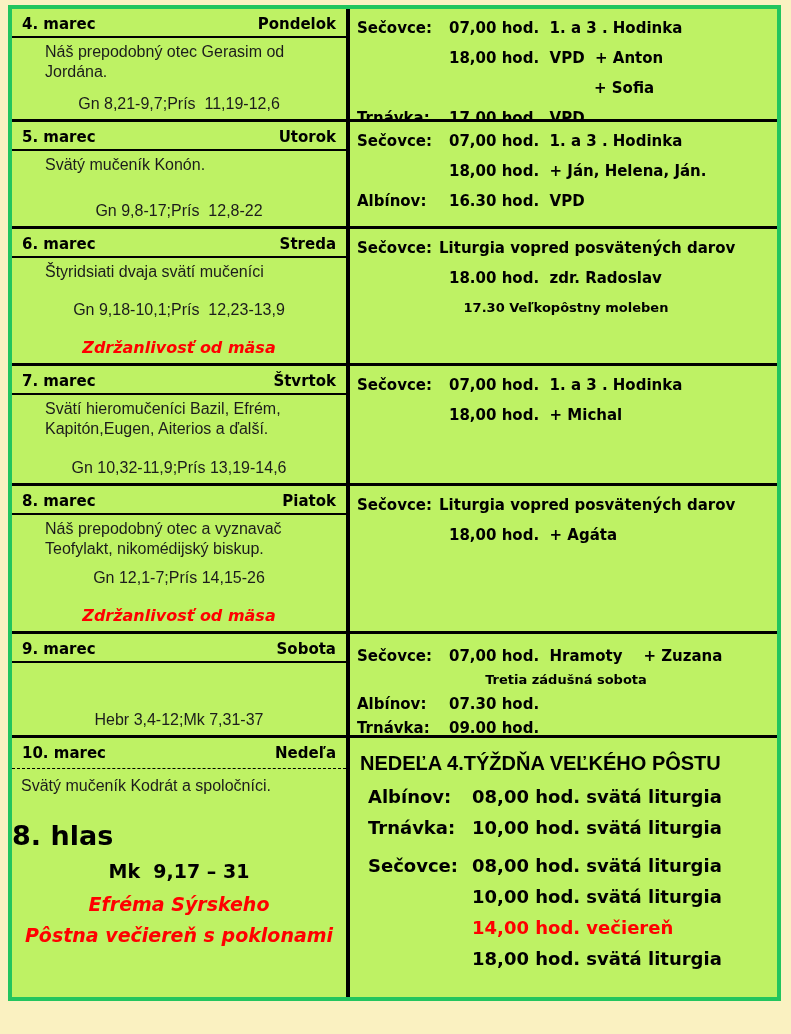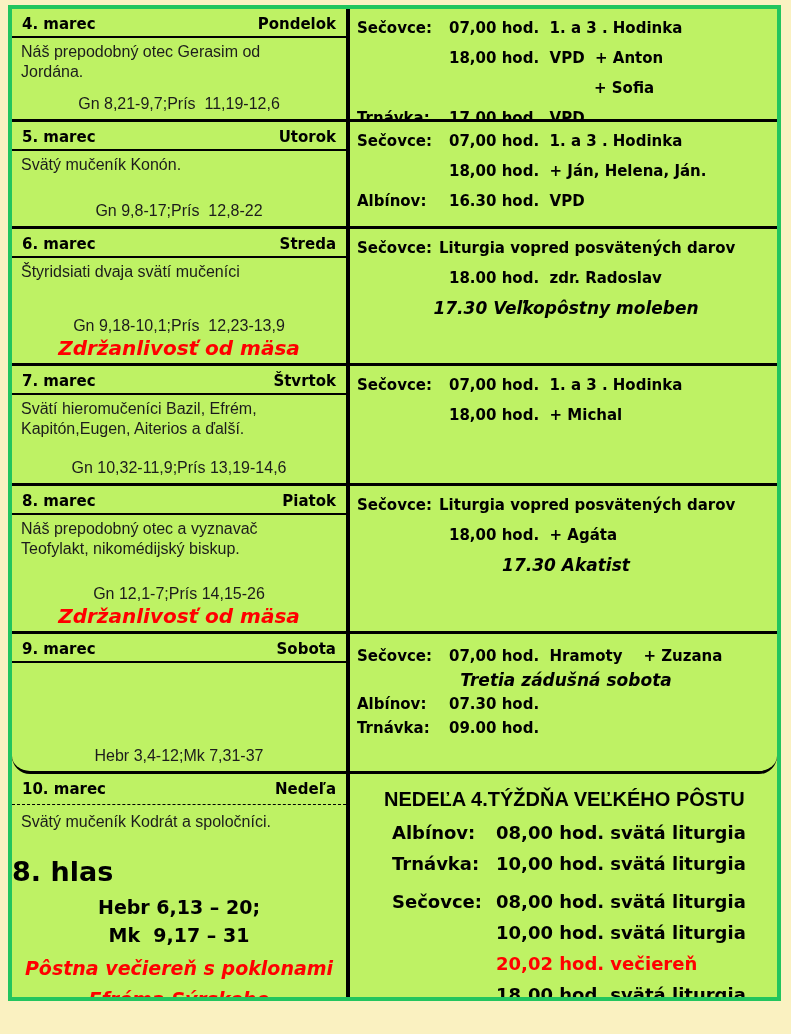--- a/index.html
+++ b/index.html
@@ -15,22 +15,22 @@
     border: 4px solid #22c55e;
     background: #bef264;
     display: flex; flex-direction: column;
   }
   .day-row { display: flex; border-bottom: 3px solid #000; overflow: hidden; }
   .sheet > .day-row:nth-child(1) { height: 113px; }
   .sheet > .day-row:nth-child(2) { height: 107px; }
   .sheet > .day-row:nth-child(3) { height: 137px; }
   .sheet > .day-row:nth-child(4) { height: 120px; }
   .sheet > .day-row:nth-child(5) { height: 148px; }
-  .sheet > .day-row:nth-child(6) { height: 140px; border-radius: 18px; }
-  .sheet > .day-row:nth-child(7) { flex: 1; border-bottom: none; gap: 24px; }
+  .sheet > .day-row:nth-child(6) { height: 104px; }
+  .sheet > .day-row:nth-child(7) { flex: 1; border-bottom: none; }
 
   .cell-left {
     width: 338px; flex: none;
     border-right: 4px solid #000;
     display: flex; flex-direction: column;
   }
   .cell-header {
     display: flex; justify-content: space-between; align-items: baseline;
     padding: 6px 10px 3px 10px;
     border-bottom: 2px solid #000;
@@ -38,41 +38,41 @@
     white-space: pre;
   }
   .sunday-row .cell-header { border-bottom: 1px dashed #000; padding-bottom: 6px; }
 
   .cell-body {
     flex: 1; display: flex; flex-direction: column;
     padding: 4px 9px 5px 9px;
     font-family: "Liberation Sans", sans-serif;
     font-size: 16px; color: #1c1c1c;
   }
-  .desc-line { line-height: 20px; white-space: pre; }
+  .desc-line { line-height: 20px; white-space: pre; margin-left: 24px; }
   .spacer { flex: 1; }
   .readings { display: flex; justify-content: center; line-height: 20px; white-space: pre; }
   .fast-note {
     text-align: center; color: #FF0000;
     font-weight: bold; font-style: italic;
     font-family: "DejaVu Sans", sans-serif;
-    font-size: 20px; margin-top: 2px; line-height: 20px;
+    font-size: 16px; margin-top: 18px; line-height: 20px;
   }
 
   .cell-right { flex: 1; padding: 9px 2px 2px 7px; overflow: hidden; }
   .sline {
     display: flex; font-weight: bold; font-size: 15px;
     line-height: 20px; margin-bottom: 10px; white-space: pre;
   }
   .sline .place { flex: none; }
   .sline.time-aligned .place { width: 92px; }
   .sline.inline .place { margin-right: 7px; }
   .sline.indent-deep { padding-left: 237px; }
   .sline.centered-italic {
-    justify-content: center; font-style: italic; font-size: 17px; align-items: center;
+    justify-content: center; font-size: 13px; align-items: center;
   }
   .sheet > .day-row:nth-child(6) .sline { margin-bottom: 4px; }
   .sheet > .day-row:nth-child(6) .cell-right { padding-top: 12px; }
 
   
   .sun-desc {
     font-family: "Liberation Sans", sans-serif;
     font-size: 16px; color: #1c1c1c;
     padding: 7px 9px 0 9px; line-height: 20px;
   }
@@ -217,21 +217,20 @@
         <div class="readings">
           <span>Gn 12,1-7;</span>
           <span>Prís 14,15-26</span>
         </div>
         <div class="fast-note">Zdržanlivosť od mäsa</div>
       </div>
     </div>
     <div class="cell-right">
         <div class="sline inline"><span class="place">Sečovce:</span><span>Liturgia vopred posvätených darov</span></div>
         <div class="sline time-aligned"><span class="place"></span><span>18,00 hod.  + Agáta</span></div>
-        <div class="sline centered-italic"><span>17.30 Akatist</span></div>
       </div>
   </div>
     <div class="day-row">
     <div class="cell-left">
       <div class="cell-header">
         <span>9. marec</span>
         <span>Sobota</span>
       </div>
       <div class="cell-body">
         <div class="spacer"></div>
@@ -251,33 +250,32 @@
   </div>
     <div class="day-row sunday-row" id="sunday-row">
     <div class="cell-left">
       <div class="cell-header">
         <span>10. marec</span>
         <span>Nedeľa</span>
       </div>
       <div class="sun-desc">Svätý mučeník Kodrát a spoločníci.</div>
       <div class="hlas">8. hlas</div>
       <div class="sun-readings-block" id="sun-readings">
-          <div class="sun-reading">Hebr 6,13 – 20;</div>
           <div class="sun-reading">Mk  9,17 – 31</div>
         </div>
       <div class="sun-note" id="sun-note">
+          <div>Efréma Sýrskeho</div>
           <div>Pôstna večiereň s poklonami</div>
-          <div>Efréma Sýrskeho</div>
         </div>
     </div>
     <div class="cell-right-sunday">
       <div class="sun-title">NEDEĽA 4.TÝŽDŇA VEĽKÉHO PÔSTU</div>
       <div id="sun-schedule">
           <div class="sun-line"><span class="place">Albínov:</span><span>08,00 hod. svätá liturgia</span></div>
           <div class="sun-line"><span class="place">Trnávka:</span><span>10,00 hod. svätá liturgia</span></div>
           <div class="sun-line gap"><span class="place">Sečovce:</span><span>08,00 hod. svätá liturgia</span></div>
           <div class="sun-line"><span class="place"></span><span>10,00 hod. svätá liturgia</span></div>
-          <div class="sun-line red"><span class="place"></span><span>20,02 hod. večiereň</span></div>
+          <div class="sun-line red"><span class="place"></span><span>14,00 hod. večiereň</span></div>
           <div class="sun-line"><span class="place"></span><span>18,00 hod. svätá liturgia</span></div>
         </div>
     </div>
   </div>
 </div>
 
 </body></html>

